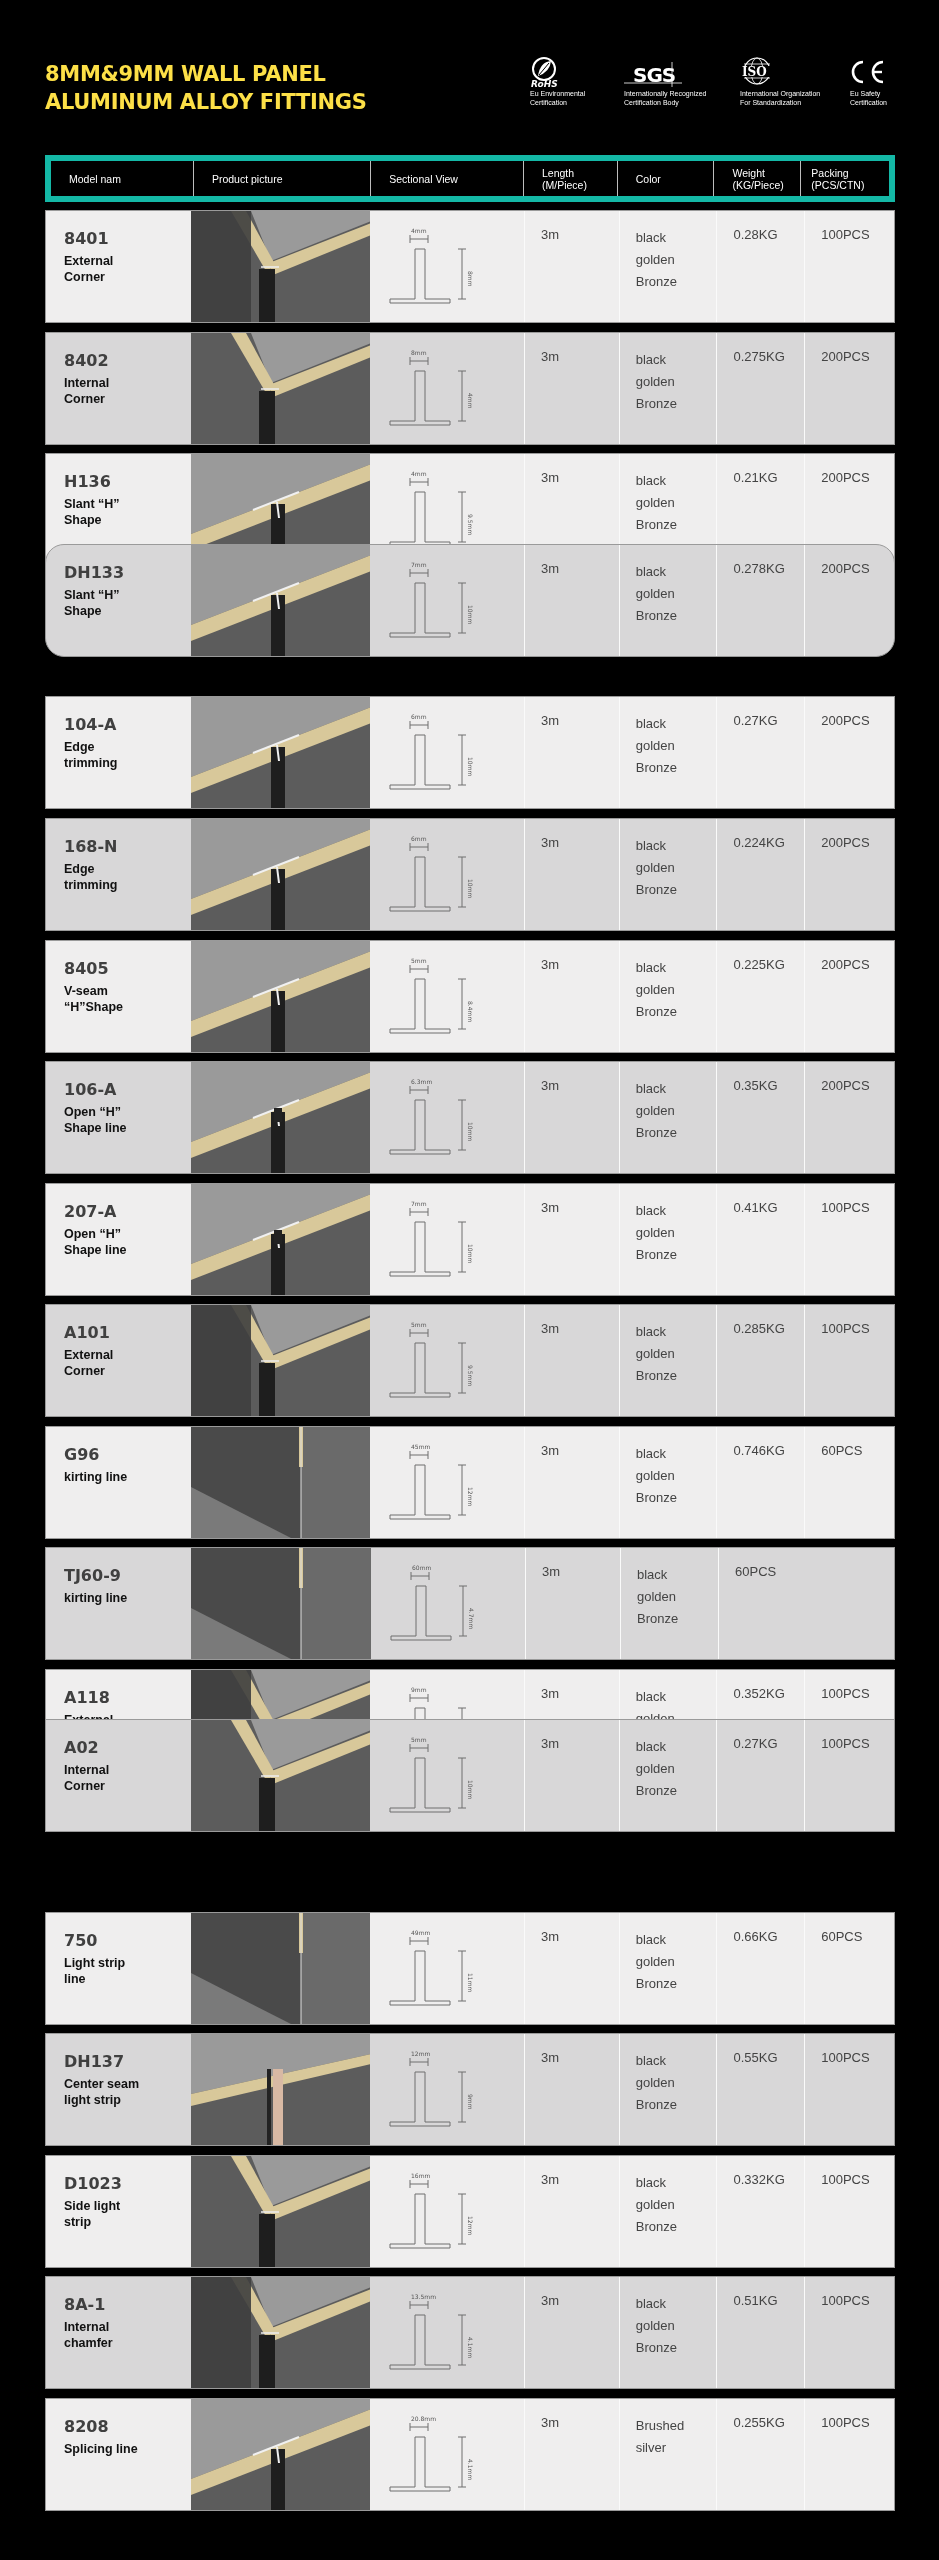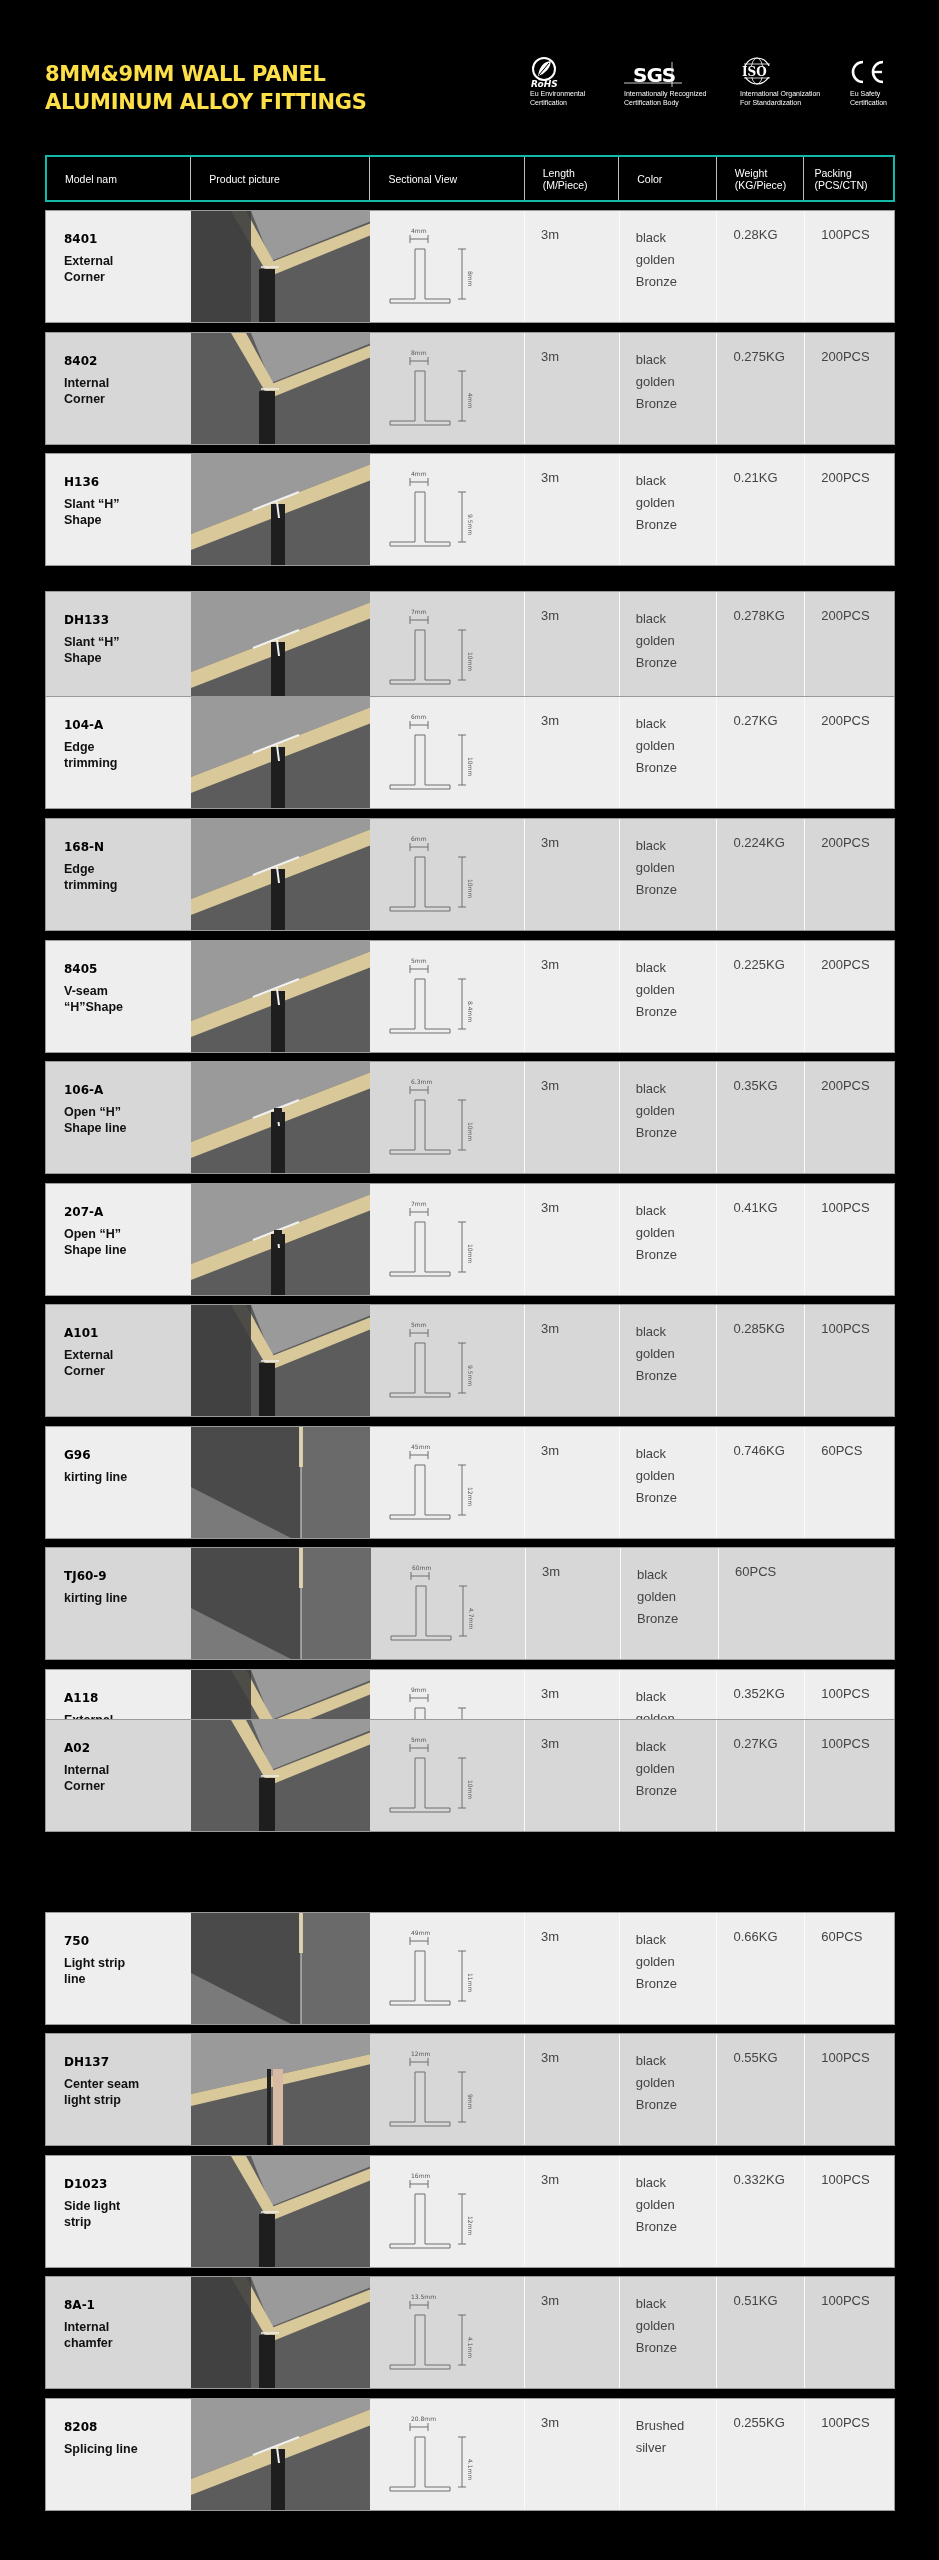--- a/index.html
+++ b/index.html
@@ -7,37 +7,37 @@
   body { position: relative; font-family: "Liberation Sans", "DejaVu Sans", sans-serif; color: #fff; }
 
   .title { position: absolute; left: 45px; top: 60px; font-family: "DejaVu Sans", sans-serif; font-weight: bold; font-size: 21px; line-height: 28px; letter-spacing: -0.3px; color: #fde047; }
   .title div { white-space: nowrap; }
 
   .certs { position: absolute; top: 56px; left: 530px; width: 380px; height: 60px; }
   .cert { position: absolute; top: 0; }
   .cert .logo { height: 32px; display: flex; align-items: flex-end; }
   .cert .cap { font-size: 7px; line-height: 8.5px; color: #fff; white-space: nowrap; margin-top: 2px; }
 
-  .header { position: absolute; left: 45px; top: 155px; width: 850px; height: 47px; border: 2px solid #14b8a6; display: flex; justify-content: space-between; }
+  .header { position: absolute; left: 45px; top: 155px; width: 850px; height: 47px; border: 6px solid #14b8a6; display: flex; justify-content: space-between; }
   .header .hc { border-right: 1px solid #bdbdbd; font-size: 10.5px; line-height: 12px; padding-left: 18px; display: flex; align-items: center; color: #fff; white-space: pre-line; }
   .header .hc:last-child { border-right: none; padding-left: 10px; }
 
   .row { position: absolute; left: 45px; width: 850px; height: 113px; display: flex; border: 1px solid #9a9a9a; }
   .row.light { background: #efeeee; }
   .row.dark { background: #d8d7d8; }
   .cell { border-right: 1px solid #fafafa; position: relative; color: #444; }
   .cell:last-child { border-right: none; }
   .c-model { width: 145px; padding: 18px 0 0 18px; border-right: none; }
   .c-pic { width: 180px; overflow: hidden; border-right: none; }
   .c-sec { width: 155px; }
   .c-len { width: 95px; padding: 16px 0 0 16px; font-size: 13px; }
   .c-col { width: 98px; padding: 16px 0 0 16px; font-size: 13px; line-height: 22px; }
   .c-wt  { width: 88px; padding: 16px 0 0 16px; font-size: 13px; }
   .c-pk  { width: 89px; padding: 16px 0 0 16px; font-size: 13px; }
-  .model-code { font-family: "DejaVu Sans", sans-serif; font-weight: bold; font-size: 12px; color: #000000; line-height: 20px; }
+  .model-code { font-family: "DejaVu Sans", sans-serif; font-weight: bold; font-size: 16px; color: #404040; line-height: 20px; }
   .model-desc { font-weight: bold; font-size: 12.5px; color: #111; line-height: 16px; margin-top: 4px; white-space: pre-line; }
   .row.dark .c-pic, .row.light .c-pic { background: #5c5c5c; }
   .pic svg, .sec svg { display: block; }
 </style>
 </head>
 <body>
 
 <div class="title">
   <div>8MM&amp;9MM WALL PANEL</div>
   <div>ALUMINUM ALLOY FITTINGS</div>
@@ -232,21 +232,21 @@
       </div>
       <div class="cell c-len">3m</div>
       <div class="cell c-col">
         <div>black</div>
         <div>golden</div>
         <div>Bronze</div>
       </div>
       <div class="cell c-wt">0.21KG</div>
       <div class="cell c-pk">200PCS</div>
     </div>
-    <div class="row dark" style="top: 591px;">
+    <div class="row dark" style="top: 544px; border-radius: 19px;">
       <div class="cell c-model">
         <div class="model-code">DH133</div>
         <div class="model-desc">Slant “H”
 Shape</div>
       </div>
       <div class="cell c-pic pic">
         <svg width="180" height="111" viewBox="0 0 180 111">
       <rect width="180" height="111" fill="#5c5c5c"></rect>
       <polygon points="0,0 180,0 180,10 0,80" fill="#9a9a9a"></polygon>
       <polygon points="0,80 180,10 180,26 0,96" fill="#d8c89a"></polygon>

